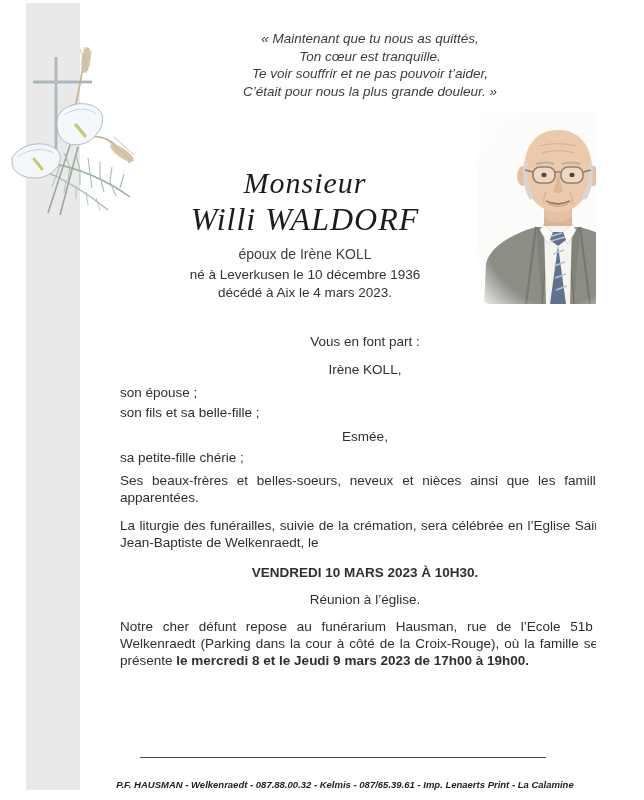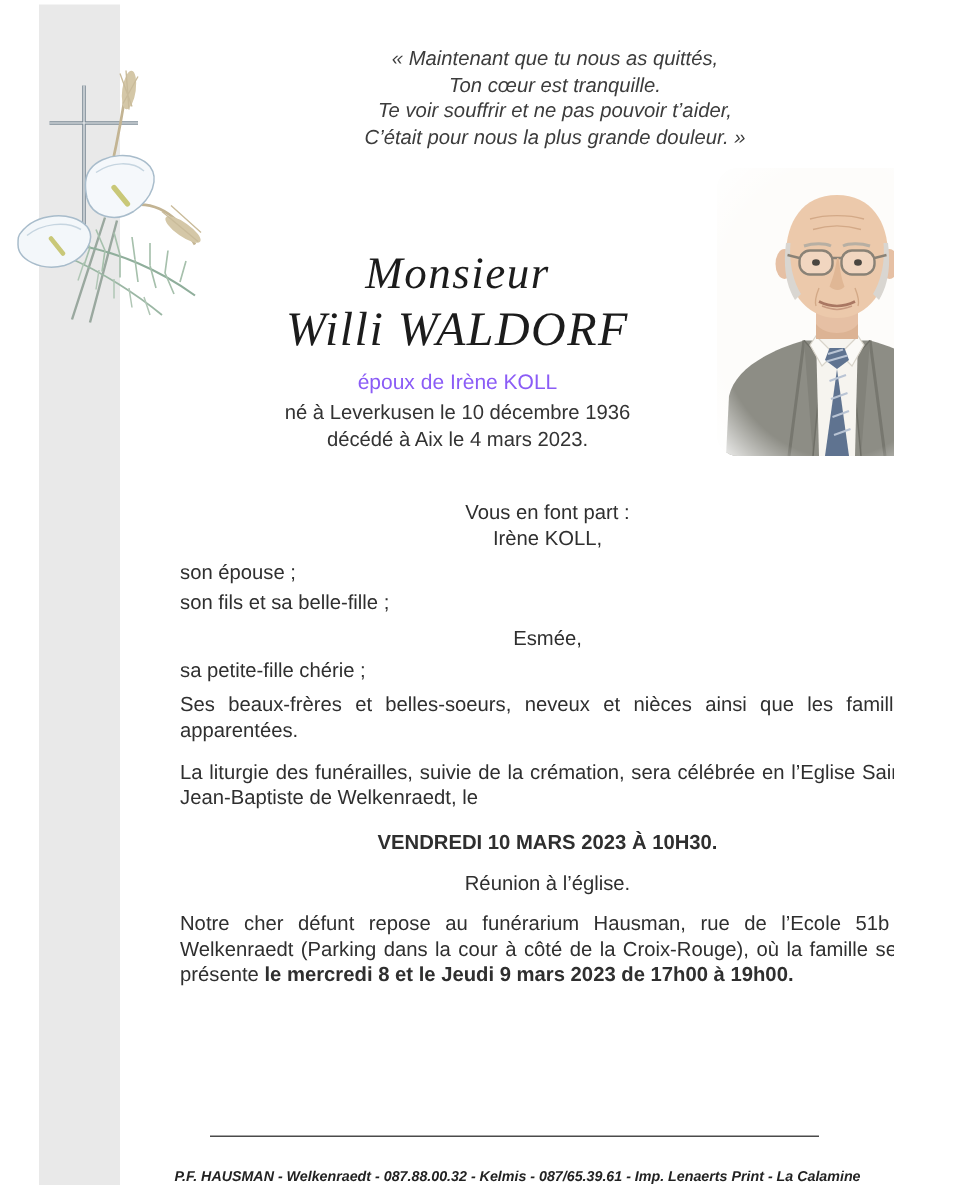--- a/index.html
+++ b/index.html
@@ -59,21 +59,21 @@
     letter-spacing: 1px;
   }
   .name-block .name {
     font-family: "Liberation Serif", serif;
     font-style: italic;
     font-size: 32px;
     line-height: 38px;
     letter-spacing: 1px;
   }
   .name-block .spouse {
-    font-size: 14px; line-height: 19px; margin-top: 7px; color: #8b5cf6;
+    font-size: 14px; line-height: 19px; margin-top: 7px; color: #404040;
   }
   .name-block .birth,
   .name-block .death {
     font-size: 13.5px; line-height: 18px; color: #333;
   }
   .name-block .birth { margin-top: 2px; }
 
   .body-block {
     position: absolute;
     left: 120px; top: 333px; width: 490px;
@@ -81,21 +81,21 @@
     line-height: 17px;
     color: #2f2f2f;
   }
   .row-name   { text-align: center; }
   .row-rel    { }
   .para-just  { text-align: justify; text-align-last: left; }
   .para-cent  { text-align: center; }
   .bold       { font-weight: bold; }
 
   .m-intro   { margin-top: 0; }
-  .m-name1   { }
+  .m-name1   { margin-top: 11px; }
   .m-rel1    { margin-top: 6px; }
   .m-name2   { margin-top: 5px; }
   .m-rel2    { margin-top: 3px; }
   .m-name3   { margin-top: 7px; }
   .m-rel3    { margin-top: 4px; }
   .m-family  { margin-top: 6px; }
   .m-liturgy { margin-top: 11px; }
   .m-date    { margin-top: 13px; }
   .m-meeting { margin-top: 10px; }
   .m-visit   { margin-top: 10px; }

